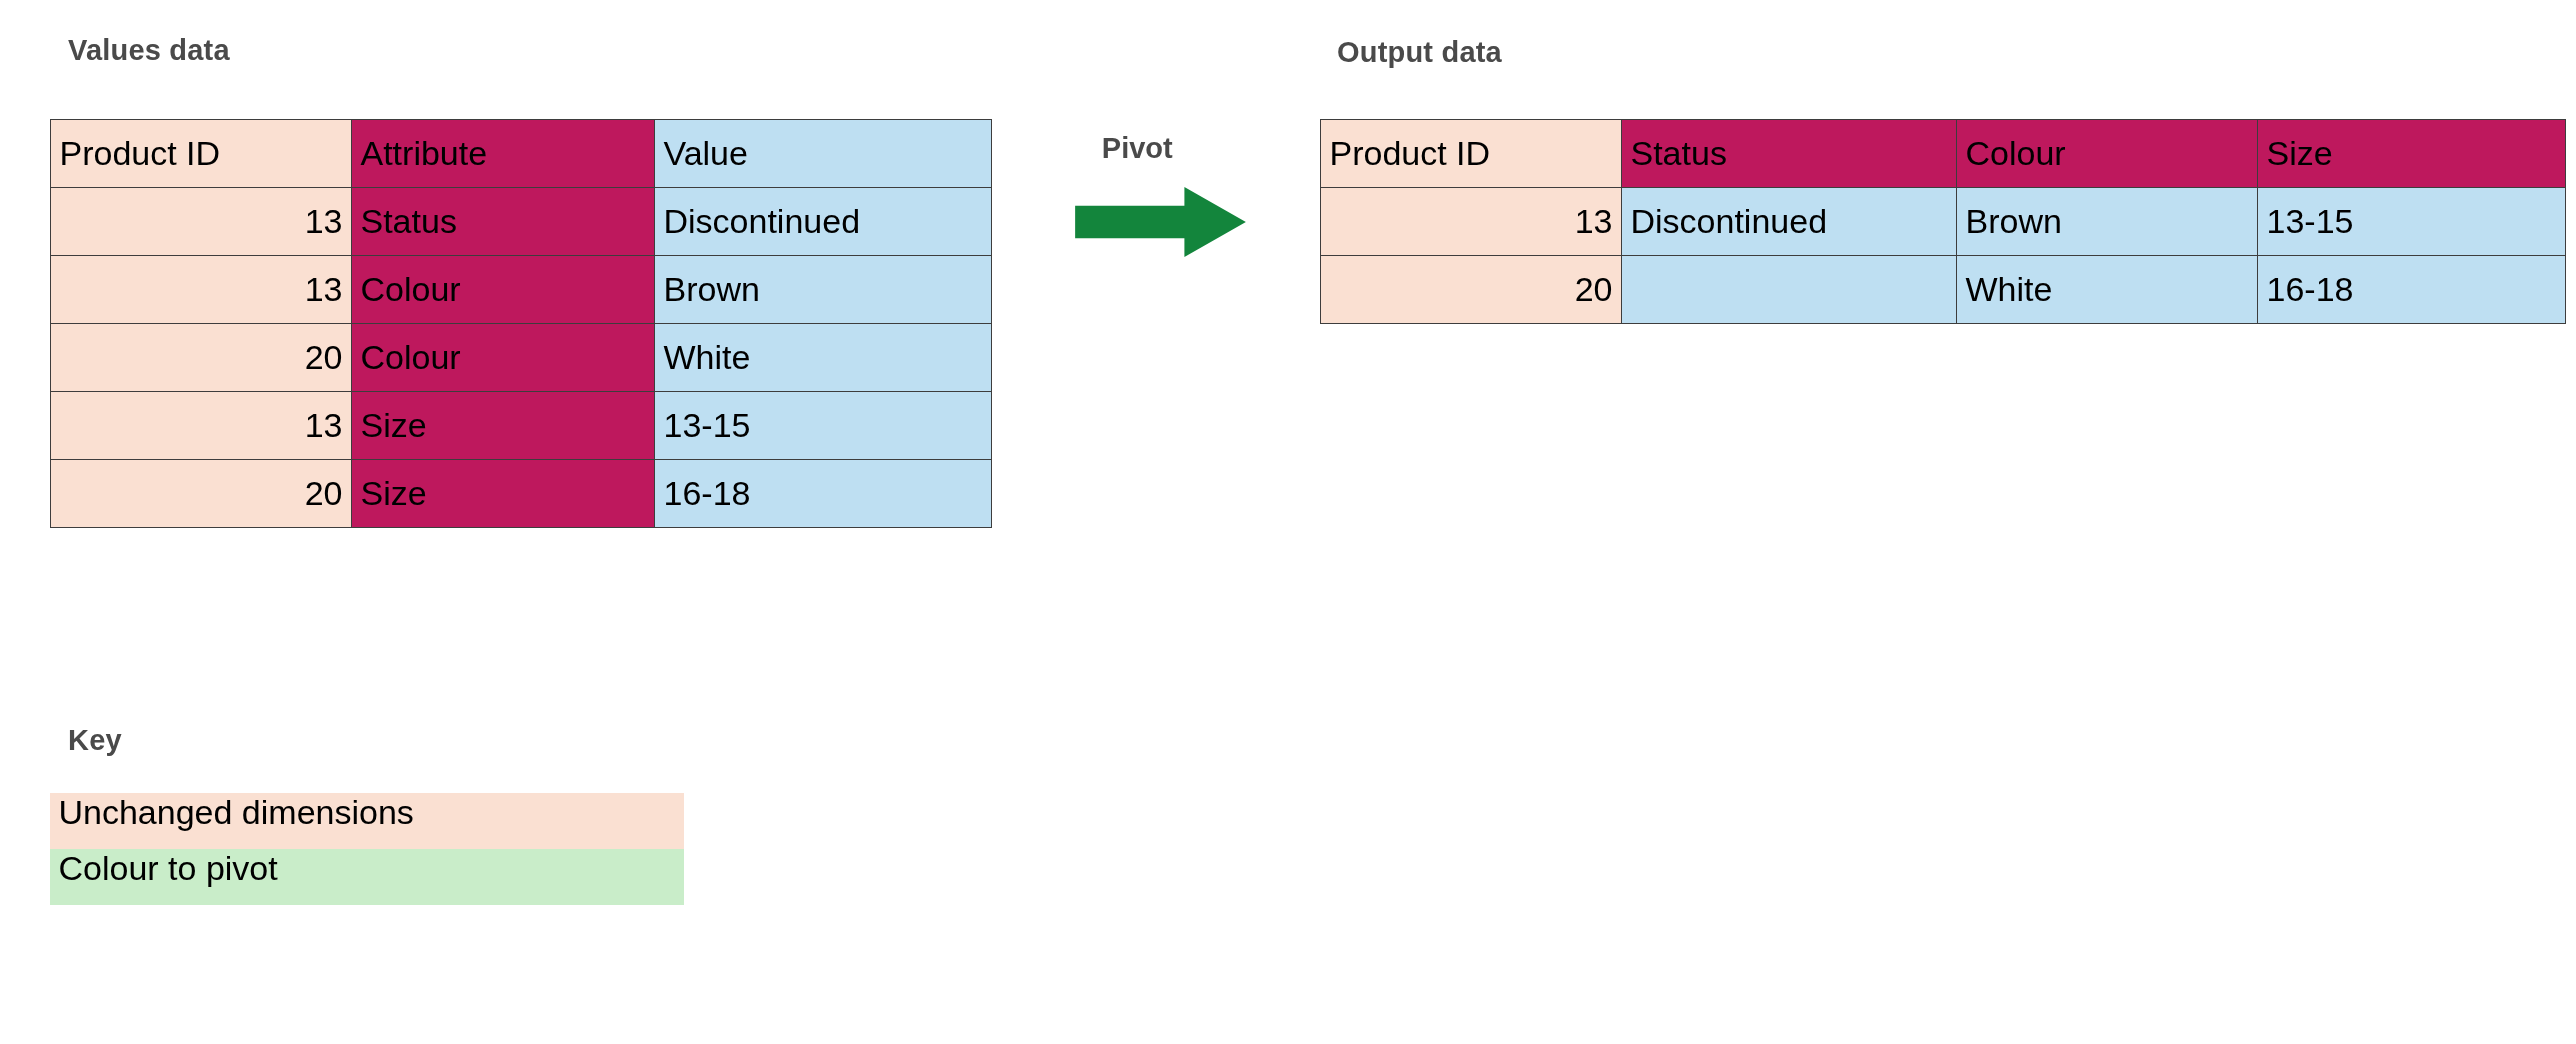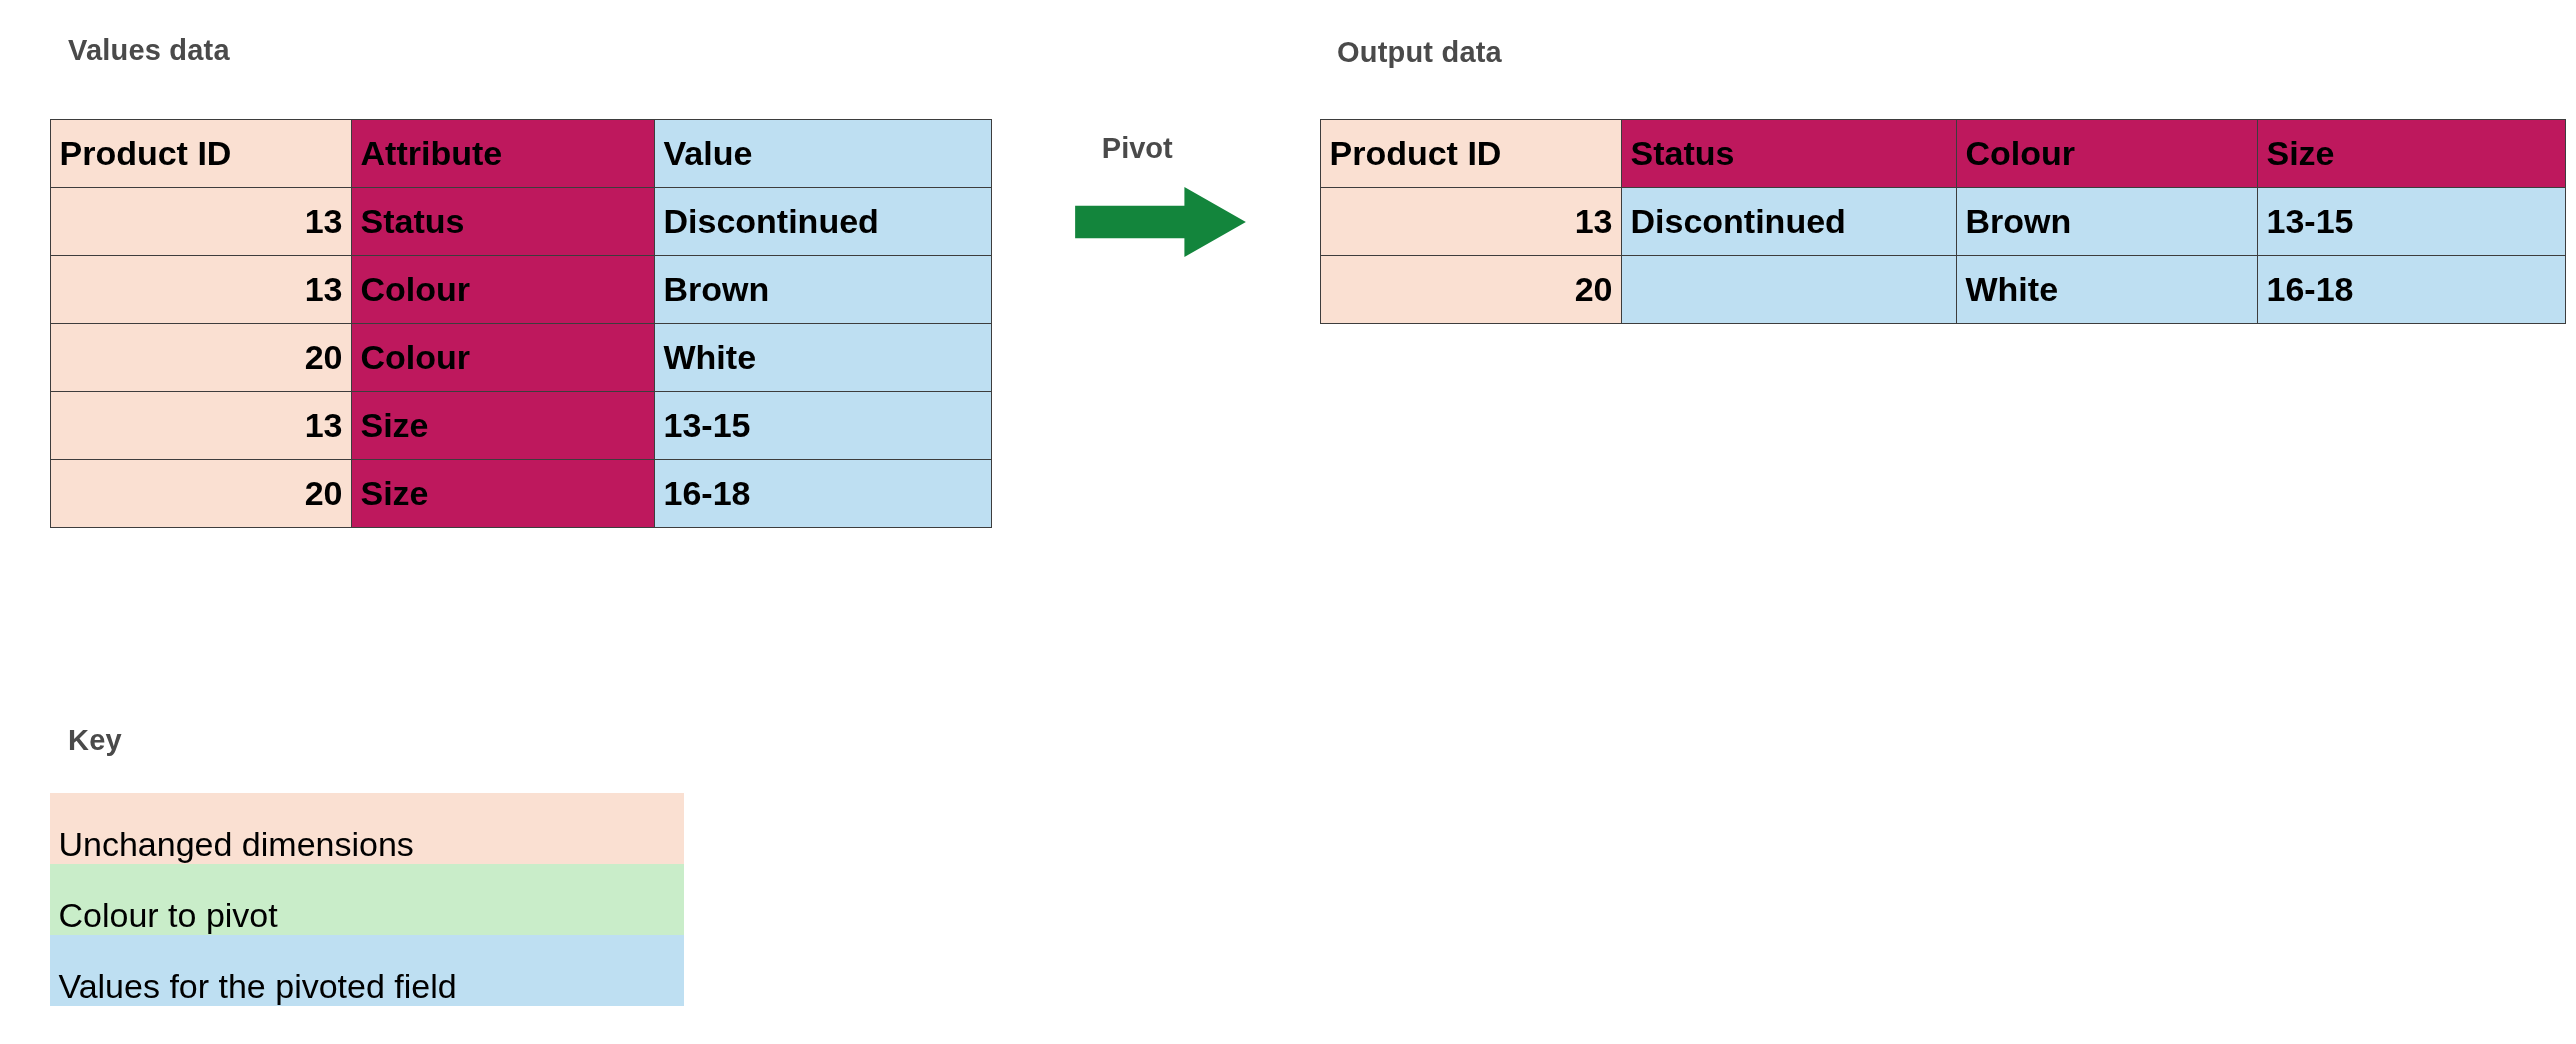--- a/index.html
+++ b/index.html
@@ -34,21 +34,20 @@
     color: #000000;
   }
   .grid td {
     border: 1.7px solid #3d3d3d;
     height: 67px;
     padding: 0 8.5px;
     vertical-align: middle;
     white-space: nowrap;
     overflow: hidden;
     line-height: 1.05;
-    font-weight: bold;
   }
   .c-peach { background: #FAE0D2; }
   .c-green { background: #be185d; }
   .c-blue  { background: #BEDFF2; }
   .num { text-align: right; padding-right: 10.3px; }
   .txt { text-align: left; }
 
   
   #input-table { left: 50px; top: 119px; }
   #input-table .col-id   { width: 301px; }
@@ -88,23 +87,23 @@
 
   
   #key-title { left: 68px; top: 724px; }
   #key-list {
     position: absolute;
     left: 50px;
     top: 793px;
     width: 634px;
   }
   .key-row {
-    height: 71px;
+    height: 56px;
     display: flex;
-    align-items: flex-end;
+    align-items: flex-start;
     padding-left: 8.5px;
     box-sizing: border-box;
     font-size: 34px;
     color: #000000;
     white-space: nowrap;
   }
 </style>
 </head>
 <body>
 
@@ -192,17 +191,14 @@
 
 <div class="section-title" id="key-title">Key</div>
 
 <div id="key-list">
   <div class="key-row" style="background:#FAE0D2;">
     <span>Unchanged dimensions</span>
   </div>
   <div class="key-row" style="background:#C9EDC9;">
     <span>Colour to pivot</span>
   </div>
-  <div class="key-row" style="background:#BEDFF2;">
-    <span>Values for the pivoted field</span>
-  </div>
 </div>
 
 
 </body></html>

